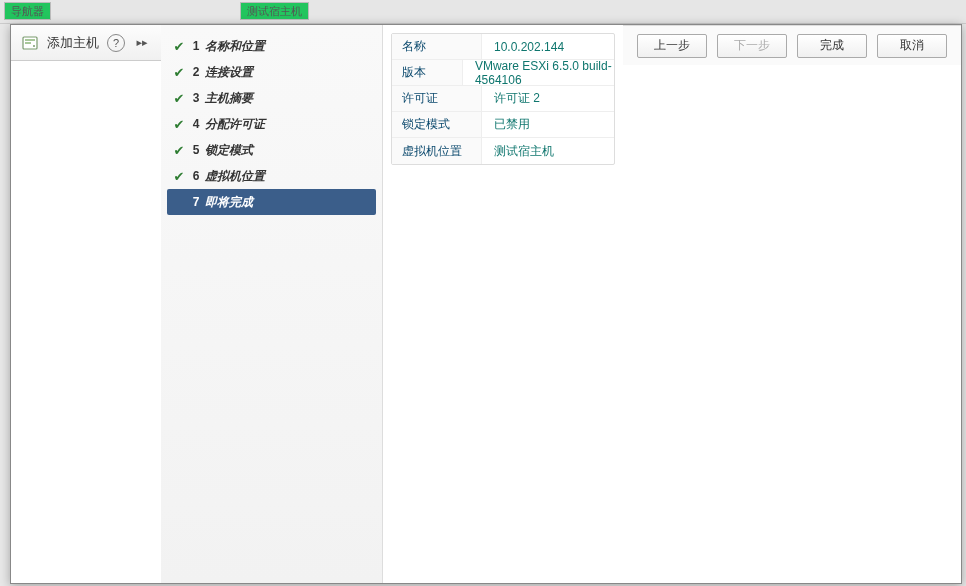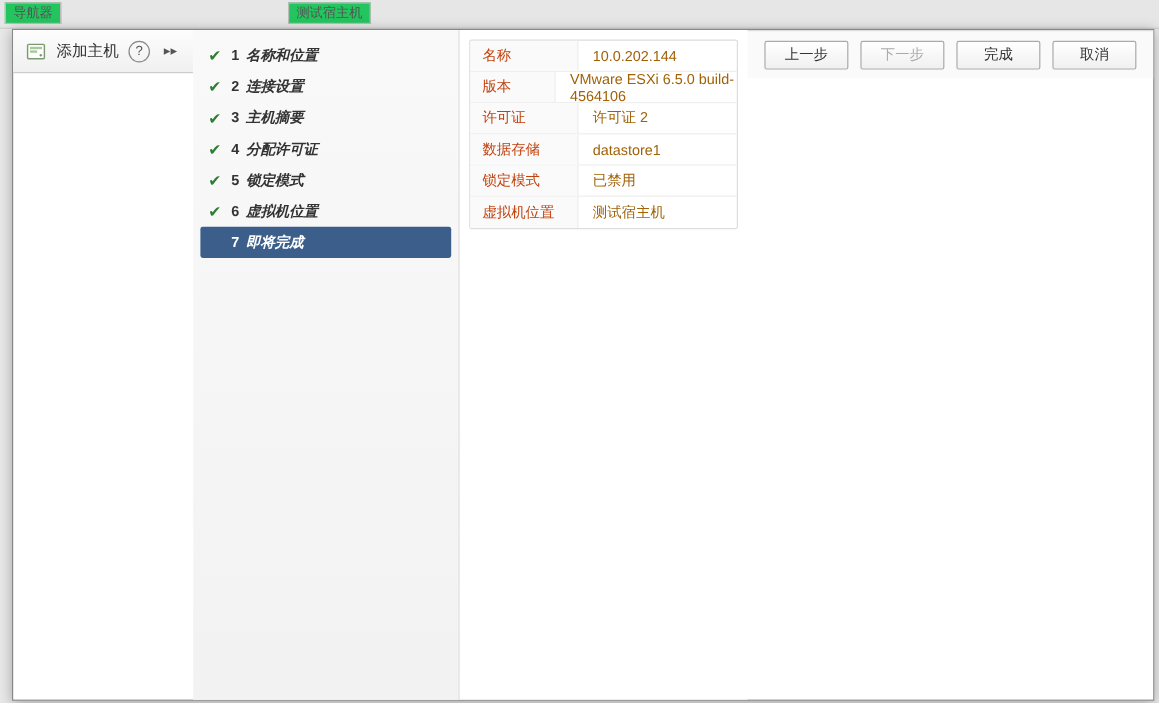--- a/index.html
+++ b/index.html
@@ -23,22 +23,22 @@
     .step.active { background: #3b5e8a; color: #fff; }
     .step.active .step-check { visibility: hidden; }
     .step-check { width: 16px; color: #2e7d32; font-size: 13px; text-align: center; }
     .step-num { width: 18px; font-weight: bold; font-size: 12px; text-align: center; }
     .step-label { font-size: 12px; font-weight: bold; font-style: italic; }
     
     .content { flex: 1; padding: 8px; }
     .summary-table { border: 1px solid #ddd; border-radius: 2px; background: #fff; }
     .summary-row { display: flex; border-bottom: 1px solid #eee; height: 26px; align-items: center; }
     .summary-row:last-child { border-bottom: none; }
-    .summary-key { width: 90px; padding-left: 10px; color: #c2410c; background: #fafafa; border-right: 1px solid #eee; height: 100%; display: flex; align-items: center; }
-    .summary-val { padding-left: 12px; color: #a16207; }
+    .summary-key { width: 90px; padding-left: 10px; color: #0c4a6e; background: #fafafa; border-right: 1px solid #eee; height: 100%; display: flex; align-items: center; }
+    .summary-val { padding-left: 12px; color: #0f766e; }
     
     .footer { height: 40px; border-top: 1px solid #ddd; display: flex; justify-content: flex-end; align-items: center; gap: 10px; padding: 0 14px; background: #fafafa; }
     .btn { min-width: 70px; height: 24px; border: 1px solid #aaa; background: linear-gradient(to bottom, #fff, #f0f0f0); border-radius: 2px; font-size: 12px; cursor: pointer; padding: 0 12px; color: #333; }
     .btn.disabled { color: #aaa; cursor: default; }
   </style>
 </head>
 <body>
 
 <div class="backdrop">
   <div class="backdrop-tab" style="left: 4px;">导航器</div>
@@ -107,24 +107,20 @@
         </div>
         <div class="summary-row">
           <div class="summary-key">版本</div>
           <div class="summary-val">VMware ESXi 6.5.0 build-4564106</div>
         </div>
         <div class="summary-row">
           <div class="summary-key">许可证</div>
           <div class="summary-val">许可证 2</div>
         </div>
         <div class="summary-row">
-          <div class="summary-key">数据存储</div>
-          <div class="summary-val">datastore1</div>
-        </div>
-        <div class="summary-row">
           <div class="summary-key">锁定模式</div>
           <div class="summary-val">已禁用</div>
         </div>
         <div class="summary-row">
           <div class="summary-key">虚拟机位置</div>
           <div class="summary-val">测试宿主机</div>
         </div>
       </div>
     </div>
   </div>

